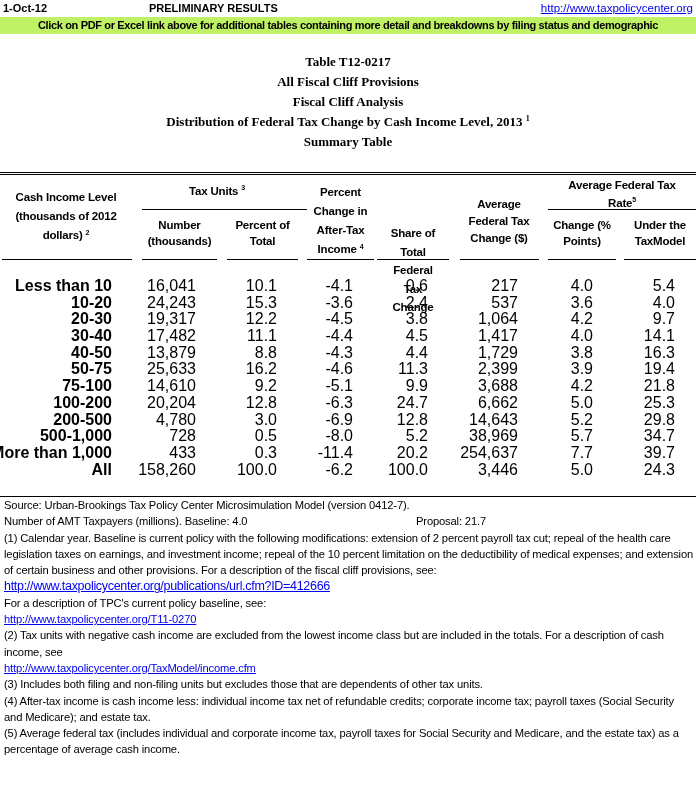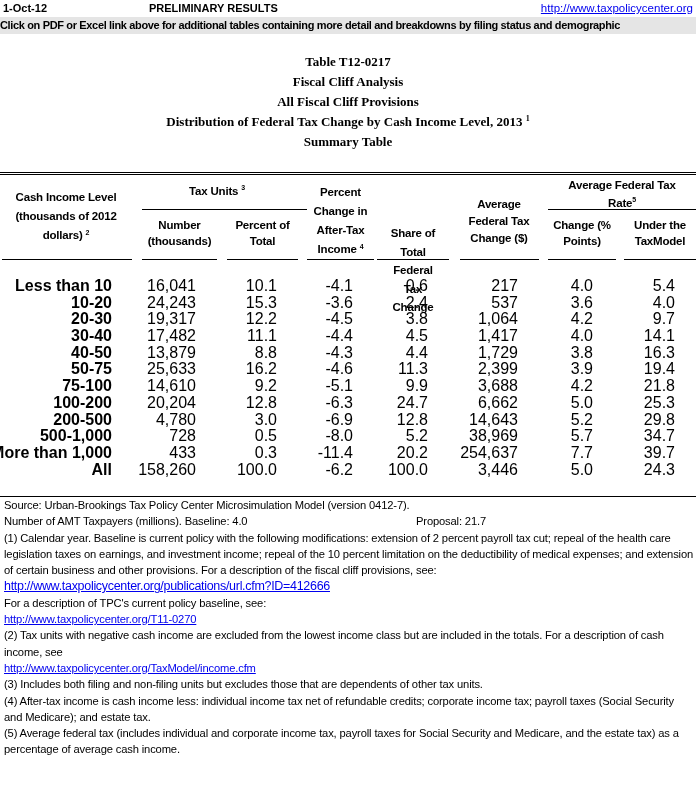--- a/index.html
+++ b/index.html
@@ -7,22 +7,22 @@
       width: 696px; height: 787px; overflow: hidden; position: relative;
       font-family: "Liberation Sans", sans-serif; color: #000;
     }
     .narrow { font-family: "Liberation Sans", sans-serif; letter-spacing: -0.3px; }
     .topbar { position: absolute; left: 0; top: 0; width: 696px; height: 17px; font-size: 11px; font-weight: bold; }
     .topbar .date { position: absolute; left: 3px; top: 2px; }
     .topbar .prelim { position: absolute; left: 110px; top: 2px; padding-left: 39px; }
     .topbar .url { position: absolute; right: 3px; top: 2px; font-weight: normal; color: #0000ee; text-decoration: underline; font-size: 11.5px; }
     .banner {
       position: absolute; left: 0; top: 17px; width: 696px; height: 17px;
-      background: #e5e5e5; font-size: 11px; font-weight: bold; line-height: 17px;
-      text-align: left; white-space: nowrap; letter-spacing: -0.35px;
+      background: #bef264; font-size: 11px; font-weight: bold; line-height: 17px;
+      text-align: center; white-space: nowrap; letter-spacing: -0.35px;
     }
     .titles { position: absolute; left: 0; top: 52px; width: 696px; text-align: center; font-weight: bold; font-size: 13px; font-family: Liberation Serif, serif; }
     .titles div { height: 20px; line-height: 20px; }
     .titles sup { font-size: 8px; vertical-align: top; position: relative; top: -3px; }
 
     .rule { position: absolute; background: #000; }
     .hdr { position: absolute; font-weight: bold; font-size: 11.5px; text-align: center; line-height: 16px; letter-spacing: -0.2px; }
     .hdr sup { font-size: 7px; vertical-align: top; position: relative; top: -3px; }
 
     .rows { position: absolute; left: 0; top: 278px; width: 696px; font-size: 16px; }
@@ -49,22 +49,22 @@
 
 <div class="topbar">
   <span class="date">1-Oct-12</span>
   <span class="prelim">PRELIMINARY RESULTS</span>
   <a class="url">http://www.taxpolicycenter.org</a>
 </div>
 <div class="banner narrow">Click on PDF or Excel link above for additional tables containing more detail and breakdowns by filing status and demographic</div>
 
 <div class="titles">
   <div>Table T12-0217</div>
+  <div>All Fiscal Cliff Provisions</div>
   <div>Fiscal Cliff Analysis</div>
-  <div>All Fiscal Cliff Provisions</div>
   <div><span>Distribution of Federal Tax Change by Cash Income Level, 2013</span> <sup>1</sup></div>
   <div>Summary Table</div>
 </div>
 
 <div class="rule" style="left:0;top:172px;width:696px;height:1px;"></div>
 <div class="rule" style="left:0;top:174px;width:696px;height:1px;"></div>
 
 <div class="hdr" style="left:0;top:188px;width:132px;line-height:19px;">
   <div>Cash Income Level</div>
   <div>(thousands of 2012</div>

